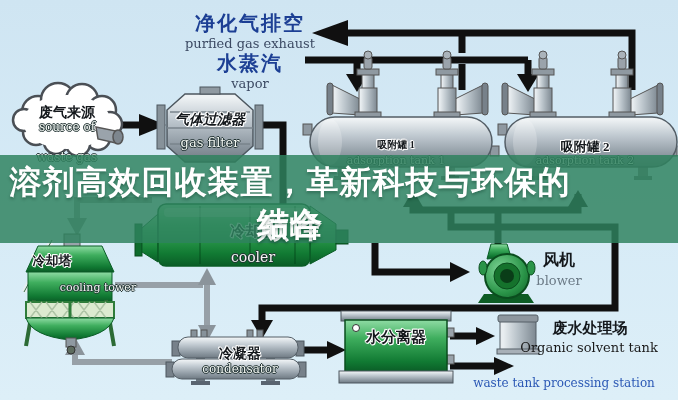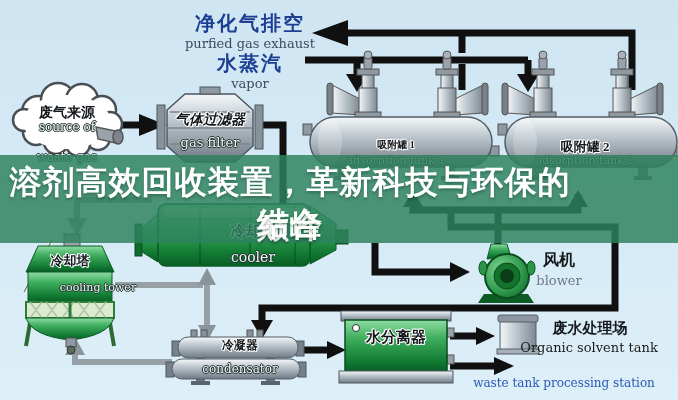--- a/index.html
+++ b/index.html
@@ -272,27 +272,27 @@
 <div class="lbl enW" style="left:210px;top:136px;font-size:13px;">gas filter</div>
 
 <div class="lbl cnB outW" style="left:396px;top:140px;font-size:10px;">吸附罐 1</div>
 <div class="lbl enW" style="left:396px;top:155px;font-size:11px;">adsorption tank 1</div>
 <div class="lbl cnB outW" style="left:585px;top:140px;font-size:13px;">吸附罐 2</div>
 <div class="lbl enW" style="left:585px;top:155px;font-size:11px;">adsorption tank 2</div>
 
 <div class="lbl cnB outW" style="left:253px;top:224px;font-size:15px;">冷却器</div>
 <div class="lbl enW" style="left:253px;top:250px;font-size:14px;">cooler</div>
 
-<div class="lbl cnB outW" style="left:70px;top:254px;font-size:13px;">冷却塔</div>
+<div class="lbl cnB outW" style="left:52px;top:254px;font-size:13px;">冷却塔</div>
 <div class="lbl enW" style="left:70px;top:282px;font-size:11px;margin-left:28px;">cooling tower</div>
 
 <div class="lbl cnB" style="left:559px;top:252px;font-size:16px;">风机</div>
 <div class="lbl" style="left:559px;top:274px;font-size:13px;font-family:'DejaVu Serif',serif;color:#6b7a86;">blower</div>
 
-<div class="lbl cnB outW" style="left:240px;top:339px;font-size:12px;">冷凝器</div>
+<div class="lbl cnB outW" style="left:240px;top:347px;font-size:14px;">冷凝器</div>
 <div class="lbl enW" style="left:240px;top:363px;font-size:12px;">condensator</div>
 
 <div class="lbl cnB outW" style="left:396px;top:330px;font-size:15px;">水分离器</div>
 
 <div class="lbl cnB" style="left:590px;top:321px;font-size:15px;">废水处理场</div>
 <div class="lbl" style="left:589px;top:341px;font-size:13px;font-family:'DejaVu Serif',serif;color:#1a1a1a;">Organic solvent tank</div>
 
 <div class="lbl" style="left:564px;top:377px;font-size:12px;font-family:'DejaVu Serif',serif;color:#2b58b5;">waste tank processing station</div>
 
 <div id="banner"></div>

